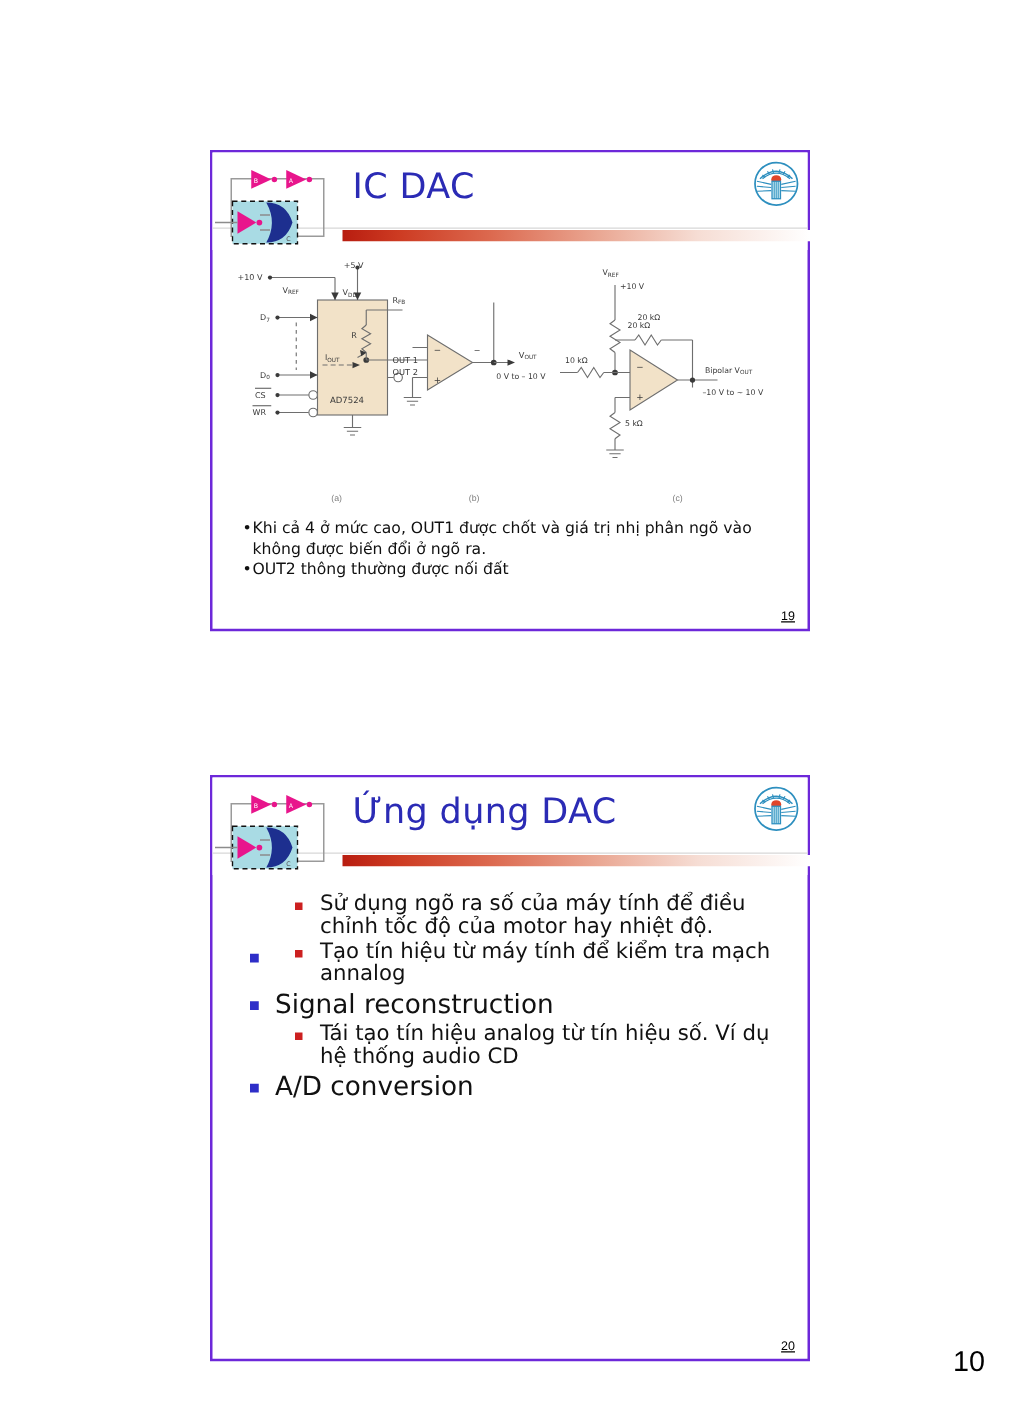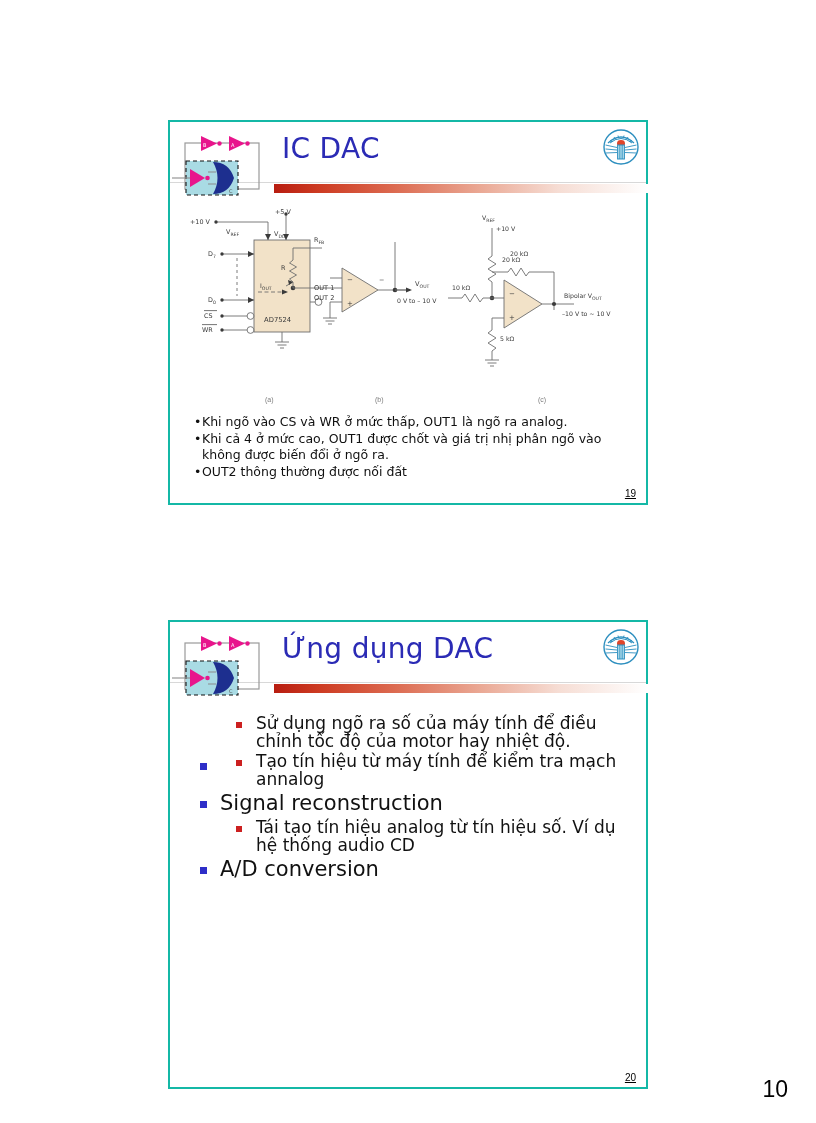--- a/index.html
+++ b/index.html
@@ -19,21 +19,21 @@
     inset: 0;
     background: #ffffff;
   }
 
   
   .slide {
     position: absolute;
     left: 168px;
     width: 480px;
     background: #ffffff;
-    border: 2px solid #14b8a6;
+    border: 2px solid #6d28d9;
     box-sizing: border-box;
   }
   #slide-1 { top: 120px;  height: 385px; }
   #slide-2 { top: 592px;  height: 469px; margin-top: 28px; }
 
   
   .slide-header {
     position: relative;
     height: 78px;
     background: #ffffff;
@@ -374,21 +374,20 @@
       </svg>
     </div>
 
     <div class="subcaptions">
       <span class="subcap" id="subcap-a">(a)</span>
       <span class="subcap" id="subcap-b">(b)</span>
       <span class="subcap" id="subcap-c">(c)</span>
     </div>
 
     <div class="bullet-block">
-      <div class="li">Khi ngõ vào CS và WR ở mức thấp, OUT1 là ngõ ra analog.</div>
       <div class="li">Khi cả 4 ở mức cao, OUT1 được chốt và giá trị nhị phân ngõ vào
   không được biến đổi ở ngõ ra.</div>
       <div class="li">OUT2 thông thường được nối đất</div>
     </div>
 
     <div class="slide-num">19</div>
   </div>
 
   <div class="slide" id="slide-2">
 

